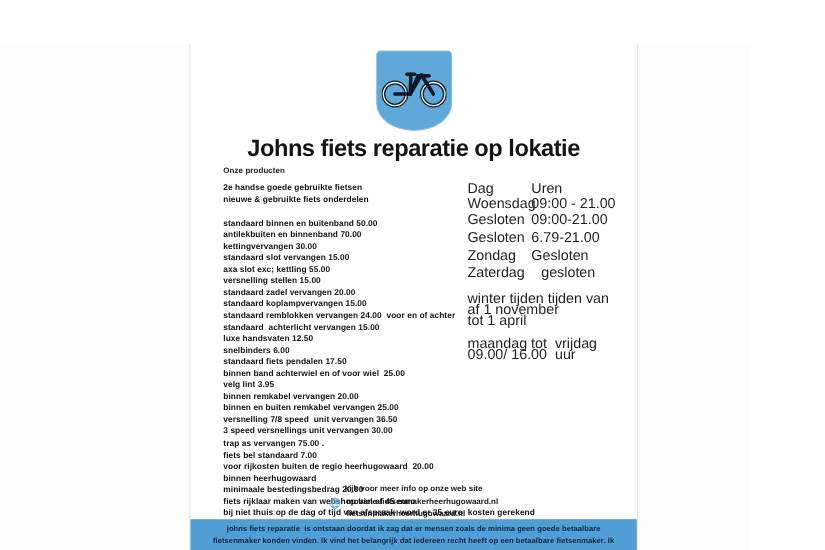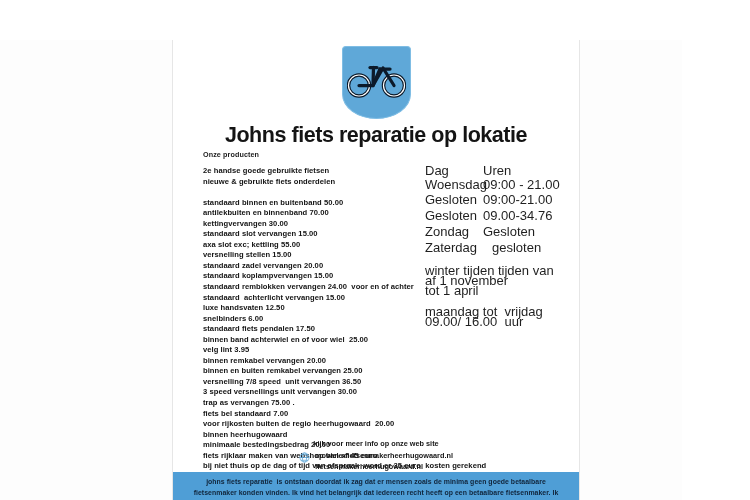--- a/index.html
+++ b/index.html
@@ -244,21 +244,21 @@
           <div class="row">
             <div class="col-day">Woensdag</div>
             <div class="col-hrs">09:00 - 21.00</div>
           </div>
           <div class="row">
             <div class="col-day">Gesloten</div>
             <div class="col-hrs">09:00-21.00</div>
           </div>
           <div class="row">
             <div class="col-day">Gesloten</div>
-            <div class="col-hrs">09.00-34.76</div>
+            <div class="col-hrs">6.79-21.00</div>
           </div>
           <div class="row">
             <div class="col-day">Zondag</div>
             <div class="col-hrs">Gesloten</div>
           </div>
           <div class="row closed-sat">
             <div class="col-day">Zaterdag</div>
             <div class="col-hrs">gesloten</div>
           </div>
         </div>

